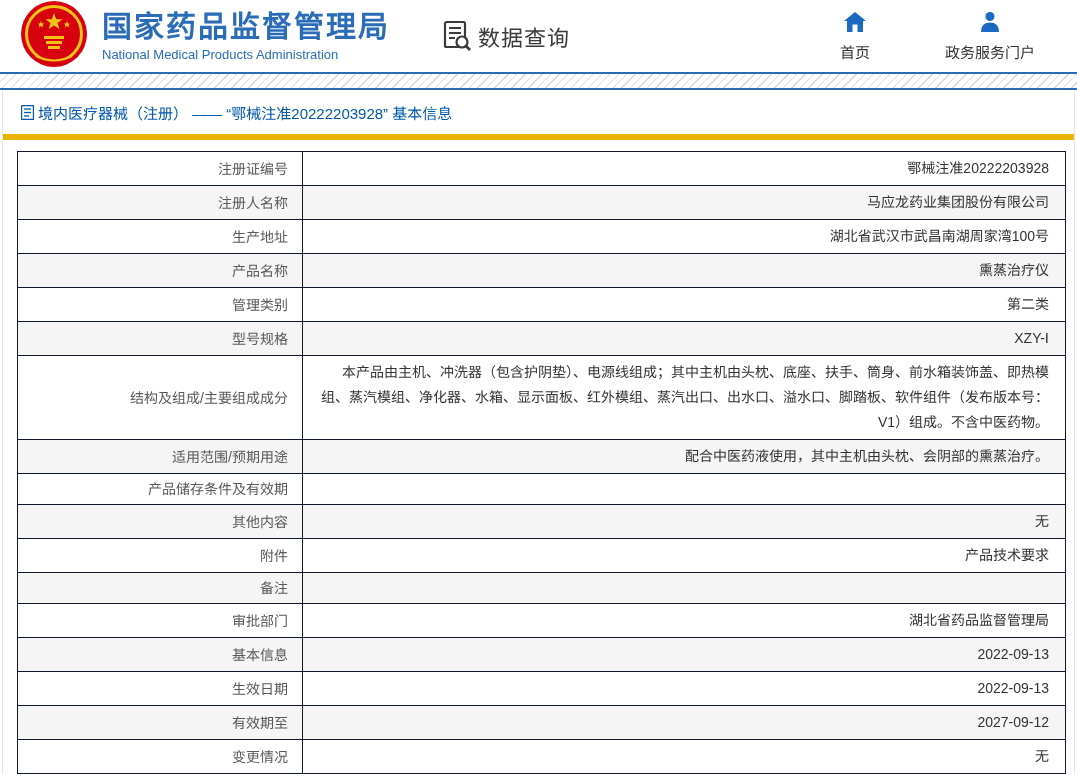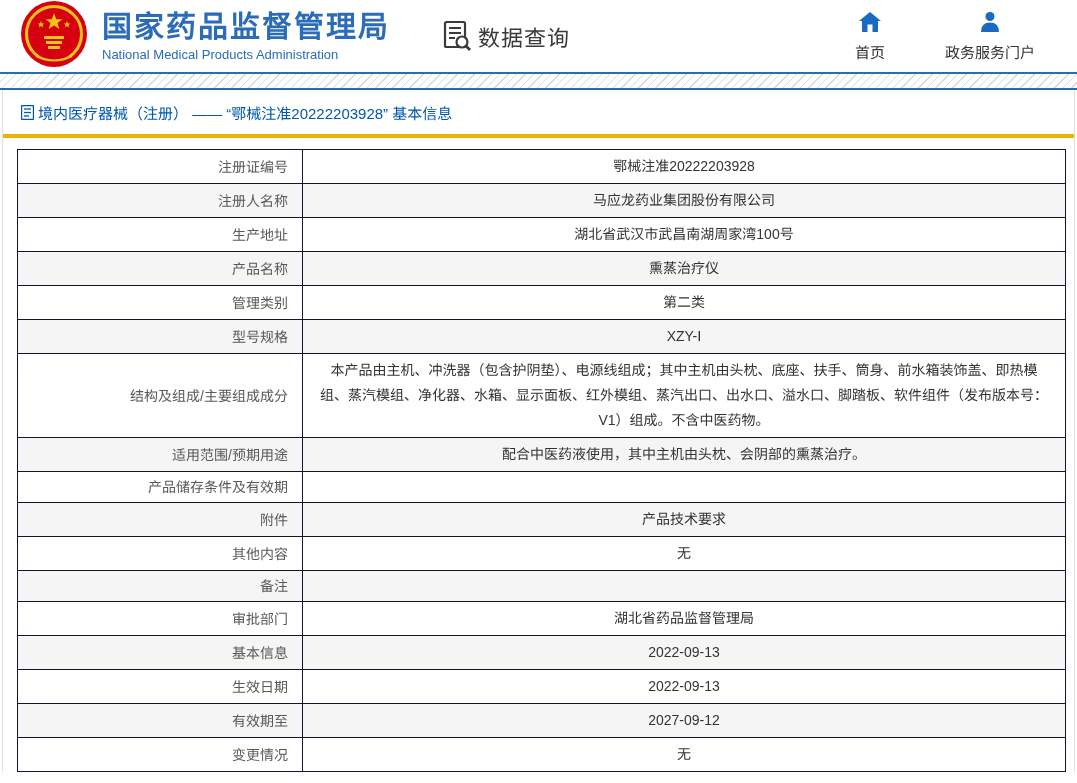--- a/index.html
+++ b/index.html
@@ -26,21 +26,21 @@
   .brand-sub { font-size:13px; color:#2b6cb8; margin-top:3px; }
 
   .data-query {
     display:flex; align-items:center; margin-left:52px; cursor:pointer;
   }
   .data-query svg { width:30px; height:32px; }
   .data-query-label { font-size:22px; color:#3a3a3a; margin-left:6px; letter-spacing:1px; }
 
   .header-spacer { flex:1; }
 
-  .top-nav { display:flex; align-items:flex-start; gap:46px; padding-right:14px; }
+  .top-nav { display:flex; align-items:flex-start; gap:61px; padding-right:14px; }
   .nav-item {
     display:flex; flex-direction:column; align-items:center;
     cursor:pointer; min-width:58px;
   }
   .nav-item svg { width:24px; height:22px; }
   .nav-label { font-size:15px; color:#333; margin-top:8px; white-space:nowrap; }
 
   
   .band {
     height:18px;
@@ -53,21 +53,21 @@
   
   .content {
     border-left:1px solid #e3e3e3;
     border-right:1px solid #e3e3e3;
     margin:0 2px; min-height:663px; background:#fff;
   }
 
   .breadcrumb {
     display:flex; align-items:center;
     padding:12px 20px 11px 18px;
-    border-bottom:4px solid #eab308;
+    border-bottom:6px solid #eab308;
     color:#0058ad; font-size:15px;
   }
   .breadcrumb svg { width:13px; height:15px; margin-right:4px; flex:0 0 auto; }
 
   
   .detail-table {
     border-collapse:collapse;
     margin:11px 12px 4px 14px;
     width:1049px;
     table-layout:fixed;
@@ -79,21 +79,21 @@
     vertical-align:middle;
     padding:4px 0;
   }
   .detail-table th {
     width:285px;
     font-weight:normal; color:#595959;
     text-align:right; padding-right:14px;
     height:30px; line-height:22px;
   }
   .detail-table td {
-    color:#333; text-align:center; padding-left:16px; padding-right:16px;
+    color:#333; text-align:right; padding-left:16px; padding-right:16px;
     line-height:25px;
   }
 </style>
 </head>
 <body>
 
 <div class="header">
   <div class="brand">
     <svg class="emblem" viewBox="0 0 72 72">
       <circle cx="36" cy="34" r="33" fill="#d7000f"></circle>
@@ -190,28 +190,28 @@
       </tr>
       <tr>
         <th>适用范围/预期用途</th>
         <td>配合中医药液使用，其中主机由头枕、会阴部的熏蒸治疗。</td>
       </tr>
       <tr>
         <th>产品储存条件及有效期</th>
         <td></td>
       </tr>
       <tr>
+        <th>其他内容</th>
+        <td>无</td>
+      </tr>
+      <tr>
         <th>附件</th>
         <td>产品技术要求</td>
       </tr>
       <tr>
-        <th>其他内容</th>
-        <td>无</td>
-      </tr>
-      <tr>
         <th>备注</th>
         <td></td>
       </tr>
       <tr>
         <th>审批部门</th>
         <td>湖北省药品监督管理局</td>
       </tr>
       <tr>
         <th>基本信息</th>
         <td>2022-09-13</td>

